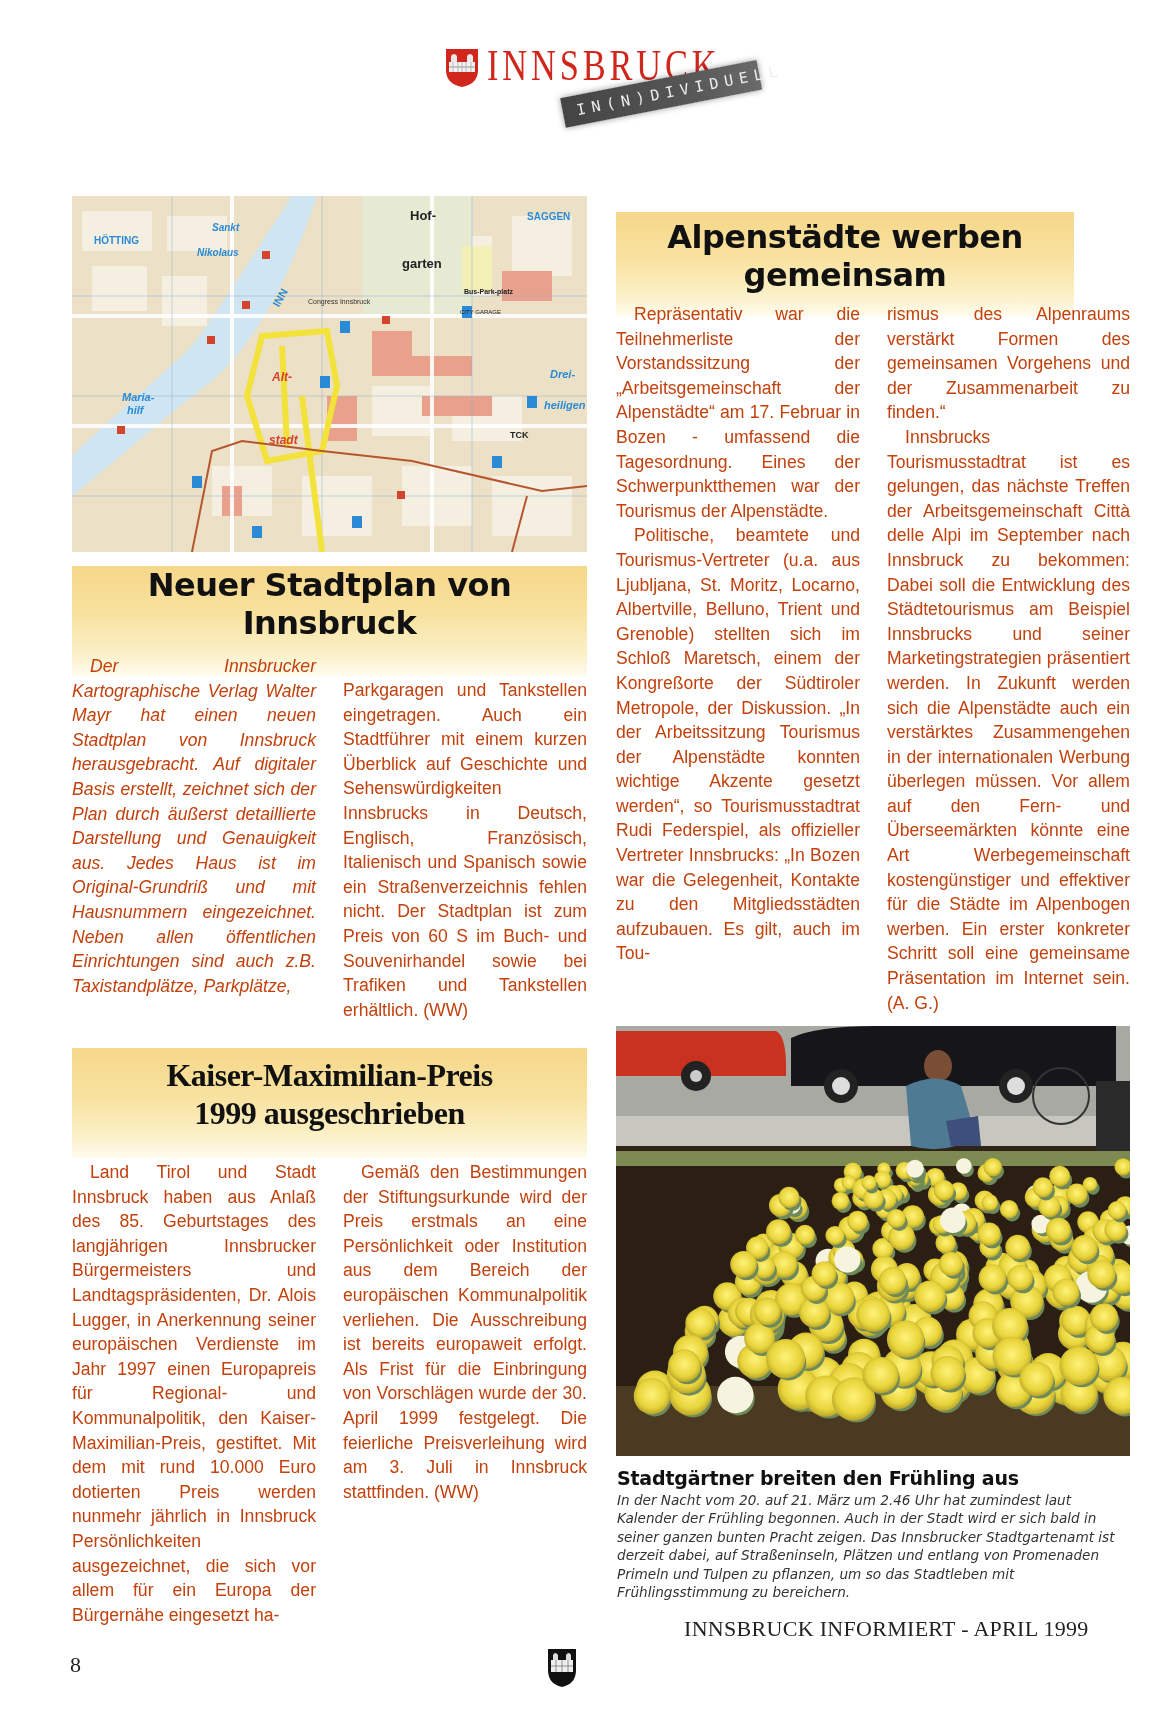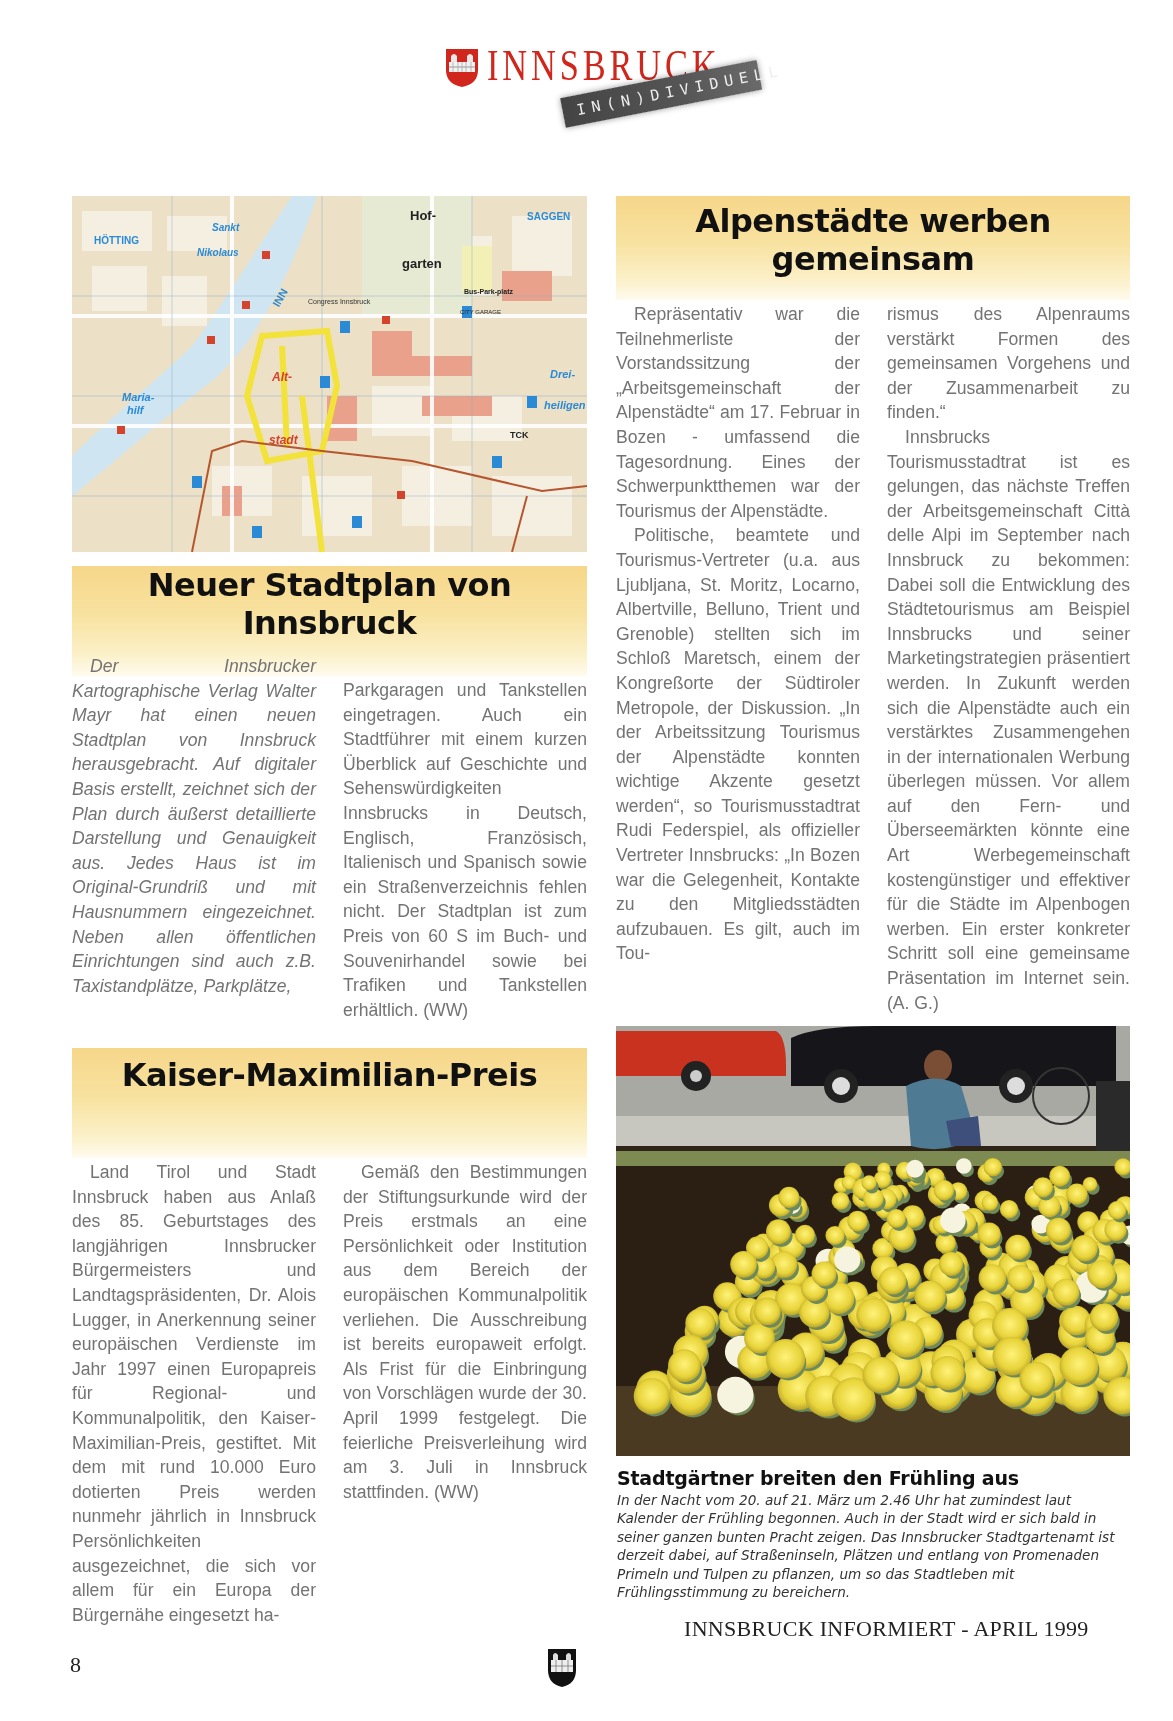--- a/index.html
+++ b/index.html
@@ -5,21 +5,21 @@
   html,body{margin:0;padding:0;background:#ffffff;}
   body{width:1173px;height:1721px;position:relative;overflow:hidden;font-family:"Liberation Sans",sans-serif;color:#2a2a2a;}
   .abs{position:absolute;}
   
   #masthead{left:445px;top:40px;width:320px;height:100px;}
   #crest{left:0;top:8px;width:34px;height:40px;}
   #brand{left:42px;top:0px;font-family:"Liberation Serif",serif;font-size:44px;letter-spacing:5px;color:#d0261c;line-height:52px;transform:scaleX(0.78);transform-origin:left top;white-space:nowrap;}
   #ribbon{left:118px;top:58px;width:200px;height:30px;background:linear-gradient(90deg,#444 0%,#555 60%,#6a6a6a 100%);transform:rotate(-11deg);transform-origin:left center;color:#eee;font-family:"DejaVu Sans Mono",monospace;font-size:15px;letter-spacing:6px;line-height:30px;padding-left:14px;box-sizing:border-box;box-shadow:0 0 6px rgba(0,0,0,.4);}
   
   .headbox{background:linear-gradient(180deg,#f6d78a 0%,#f8e2a0 45%,#fbf0c8 80%,#fffbee 100%);text-align:center;font-family:"DejaVu Sans",sans-serif;font-weight:bold;color:#111;line-height:38px;font-size:32px;letter-spacing:-0.5px;}
-  .col{font-family:"Liberation Sans",sans-serif;font-size:17.6px;line-height:24.6px;color:#737373;text-align:justify;hyphens:none;}
+  .col{font-family:"Liberation Sans",sans-serif;font-size:17.6px;line-height:24.6px;color:#c2410c;text-align:justify;hyphens:none;}
   .col p{margin:0;text-indent:18px;}
   
   #map{left:72px;top:196px;width:515px;height:356px;overflow:hidden;background:#efe3cc;}
   
   #photo{left:616px;top:1026px;width:514px;height:430px;overflow:hidden;background:#2b2218;}
   .caption-title{font-family:"DejaVu Sans",sans-serif;font-weight:bold;font-size:19px;color:#111;line-height:24px;letter-spacing:-0.2px;}
   .caption-text{font-family:"DejaVu Sans",sans-serif;font-style:italic;font-size:13.6px;line-height:18.4px;color:#333;}
   #footer-page{left:70px;top:1652px;font-family:"Liberation Serif",serif;font-size:22px;color:#222;}
   #footer-crest{left:547px;top:1648px;width:30px;height:40px;}
   #footer-title{left:684px;top:1616px;font-family:"Liberation Serif",serif;font-size:22px;color:#222;letter-spacing:0.3px;}
@@ -149,35 +149,36 @@
   <div>Neuer Stadtplan von</div>
   <div>Innsbruck</div>
 </div>
 <div class="abs col" style="left:72px;top:654px;width:244px;font-style:italic;">
   <p>Der Innsbrucker Kartographische Verlag Walter Mayr hat einen neuen Stadtplan von Innsbruck herausgebracht. Auf digitaler Basis erstellt, zeichnet sich der Plan durch äußerst detaillierte Darstellung und Genauigkeit aus. Jedes Haus ist im Original-Grundriß und mit Hausnummern eingezeichnet. Neben allen öffentlichen Einrichtungen sind auch z.B. Taxistandplätze, Parkplätze,</p>
 </div>
 <div class="abs col" style="left:343px;top:678px;width:244px;">
   <p style="text-indent:0">Parkgaragen und Tankstellen eingetragen. Auch ein Stadtführer mit einem kurzen Überblick auf Geschichte und Sehenswürdigkeiten Innsbrucks in Deutsch, Englisch, Französisch, Italienisch und Spanisch sowie ein Straßenverzeichnis fehlen nicht. Der Stadtplan ist zum Preis von 60 S im Buch- und Souvenirhandel sowie bei Trafiken und Tankstellen erhältlich. (WW)</p>
 </div>
 
-<div class="abs headbox" style="left:616px;top:196px;width:514px;height:104px;padding-top:6px;box-sizing:border-box;">
+<div class="abs headbox" style="left:616px;top:212px;width:458px;height:104px;padding-top:6px;box-sizing:border-box;">
   <div>Alpenstädte werben</div>
   <div>gemeinsam</div>
 </div>
 <div class="abs col" style="left:616px;top:302px;width:244px;">
   <p>Repräsentativ war die Teilnehmerliste der Vorstandssitzung der „Arbeitsgemeinschaft der Alpenstädte“ am 17. Februar in Bozen - umfassend die Tagesordnung. Eines der Schwerpunktthemen war der Tourismus der Alpenstädte.</p>
   <p>Politische, beamtete und Tourismus-Vertreter (u.a. aus Ljubljana, St. Moritz, Locarno, Albertville, Belluno, Trient und Grenoble) stellten sich im Schloß Maretsch, einem der Kongreßorte der Südtiroler Metropole, der Diskussion. „In der Arbeitssitzung Tourismus der Alpenstädte konnten wichtige Akzente gesetzt werden“, so Tourismusstadtrat Rudi Federspiel, als offizieller Vertreter Innsbrucks: „In Bozen war die Gelegenheit, Kontakte zu den Mitgliedsstädten aufzubauen. Es gilt, auch im Tou-</p>
 </div>
 <div class="abs col" style="left:887px;top:302px;width:243px;">
   <p style="text-indent:0">rismus des Alpenraums verstärkt Formen des gemeinsamen Vorgehens und der Zusammenarbeit zu finden.“</p>
   <p>Innsbrucks Tourismusstadtrat ist es gelungen, das nächste Treffen der Arbeitsgemeinschaft Città delle Alpi im September nach Innsbruck zu bekommen: Dabei soll die Entwicklung des Städtetourismus am Beispiel Innsbrucks und seiner Marketingstrategien präsentiert werden. In Zukunft werden sich die Alpenstädte auch ein verstärktes Zusammengehen in der internationalen Werbung überlegen müssen. Vor allem auf den Fern- und Überseemärkten könnte eine Art Werbegemeinschaft kostengünstiger und effektiver für die Städte im Alpenbogen werben. Ein erster konkreter Schritt soll eine gemeinsame Präsentation im Internet sein. (A. G.)</p>
 </div>
 
-<div class="abs headbox" style="left:72px;top:1048px;width:515px;height:110px;padding-top:8px;box-sizing:border-box;">
+<div class="abs headbox" style="left:72px;top:1048px;width:515px;height:110px;padding-top:8px;box-sizing:border-box;font-family:Liberation Serif, serif;">
   <div>Kaiser-Maximilian-Preis</div>
+  <div>1999 ausgeschrieben</div>
 </div>
 <div class="abs col" style="left:72px;top:1160px;width:244px;">
   <p>Land Tirol und Stadt Innsbruck haben aus Anlaß des 85. Geburtstages des langjährigen Innsbrucker Bürgermeisters und Landtagspräsidenten, Dr. Alois Lugger, in Anerkennung seiner europäischen Verdienste im Jahr 1997 einen Europapreis für Regional- und Kommunalpolitik, den Kaiser-Maximilian-Preis, gestiftet. Mit dem mit rund 10.000 Euro dotierten Preis werden nunmehr jährlich in Innsbruck Persönlichkeiten ausgezeichnet, die sich vor allem für ein Europa der Bürgernähe eingesetzt ha-</p>
 </div>
 <div class="abs col" style="left:343px;top:1160px;width:244px;">
   <p>Gemäß den Bestimmungen der Stiftungsurkunde wird der Preis erstmals an eine Persönlichkeit oder Institution aus dem Bereich der europäischen Kommunalpolitik verliehen. Die Ausschreibung ist bereits europaweit erfolgt. Als Frist für die Einbringung von Vorschlägen wurde der 30. April 1999 festgelegt. Die feierliche Preisverleihung wird am 3. Juli in Innsbruck stattfinden. (WW)</p>
 </div>
 
 <div id="photo" class="abs">
   <svg width="514" height="430" viewBox="0 0 514 430">

